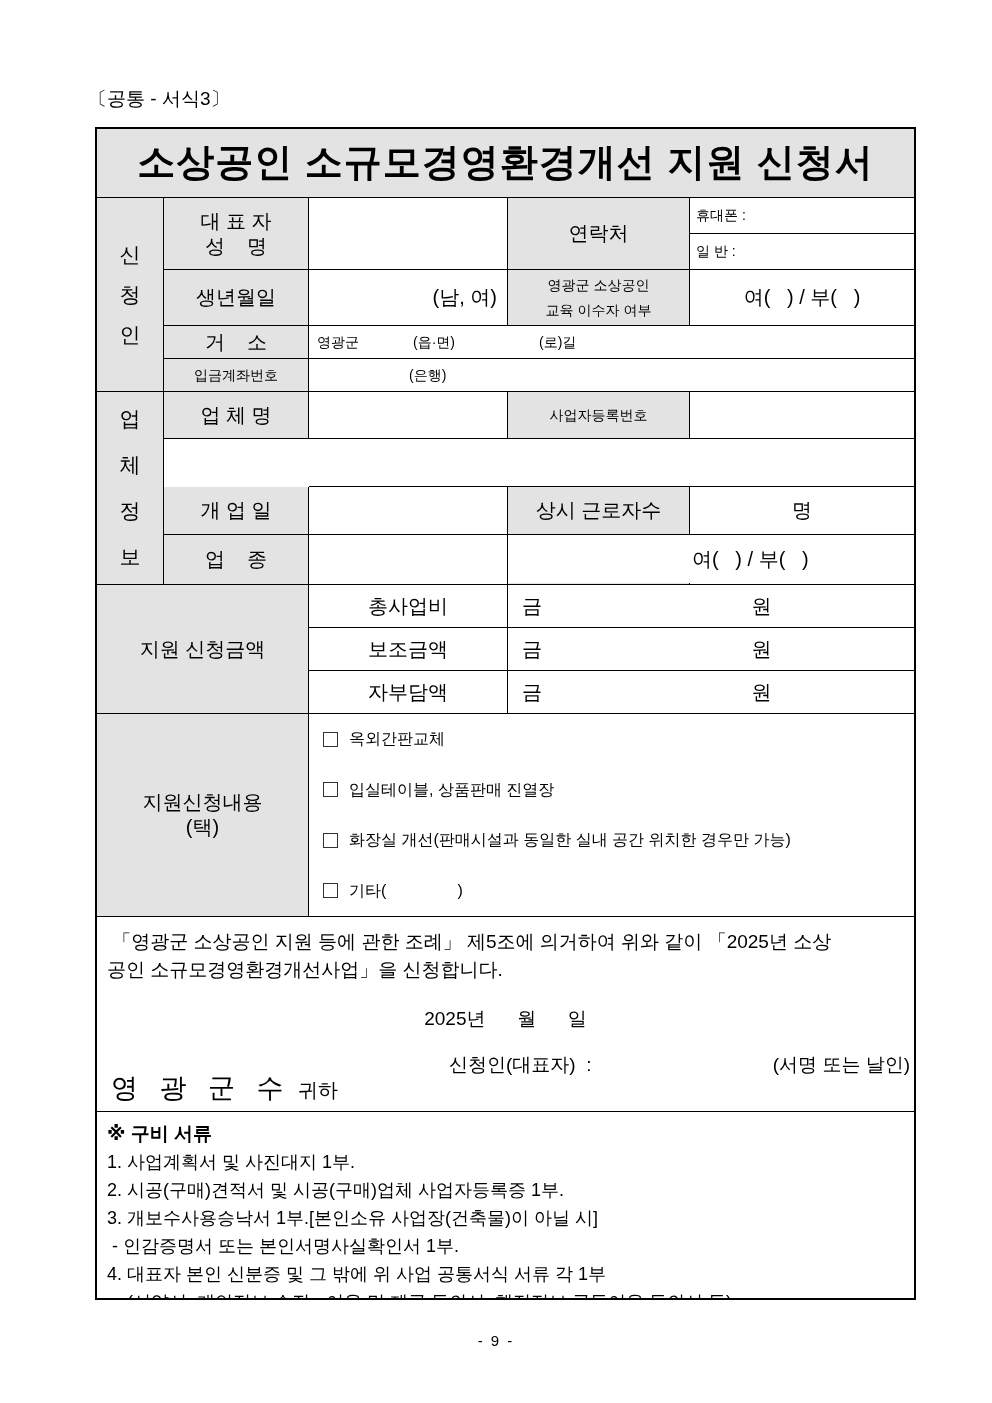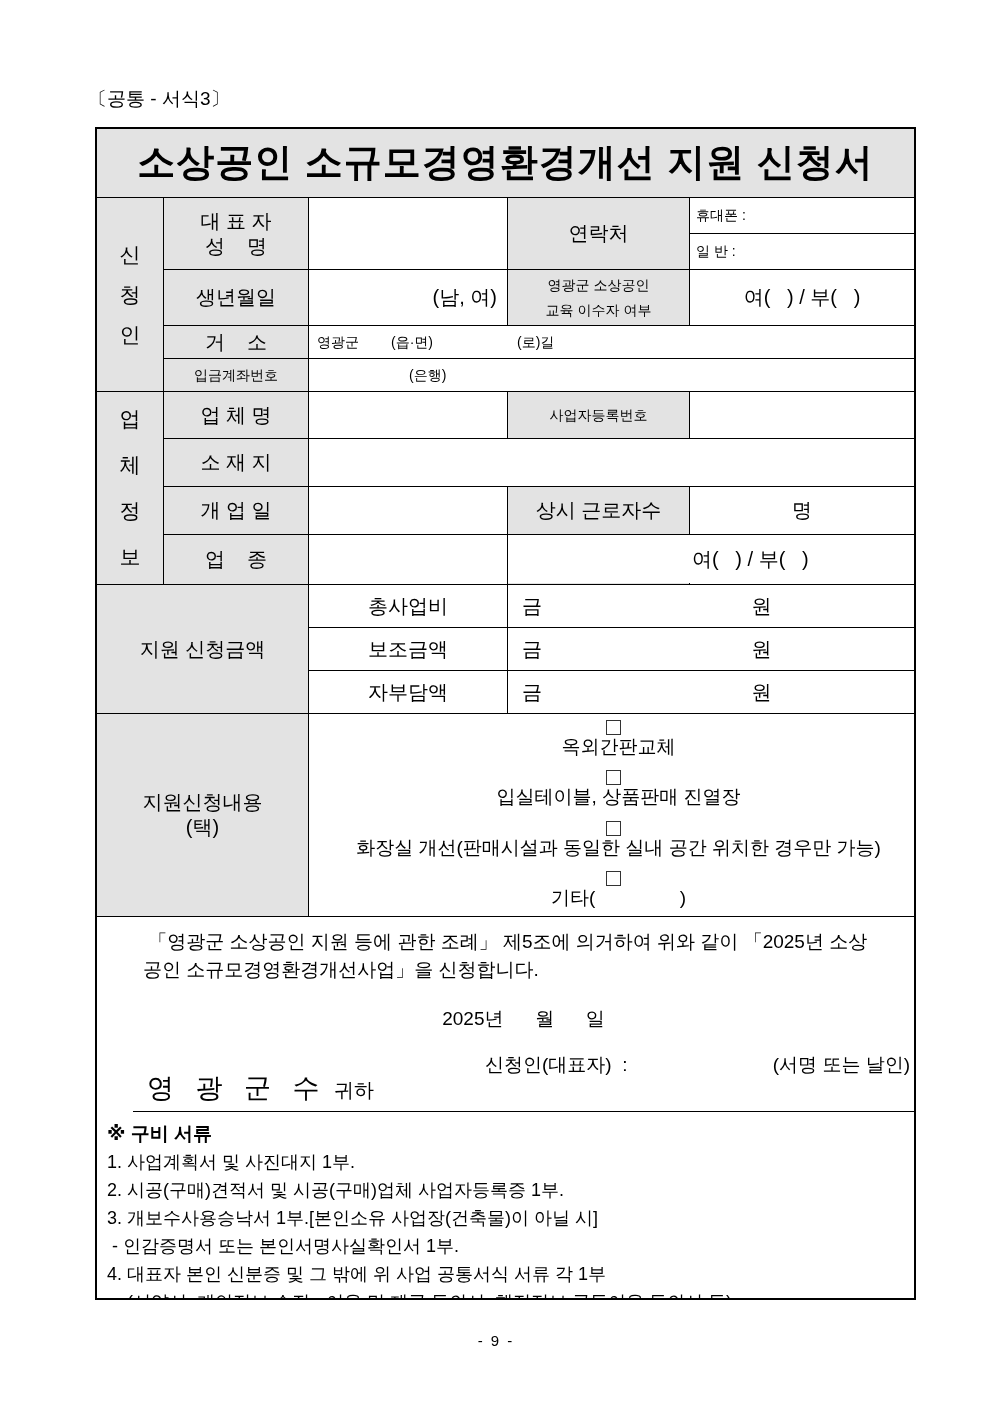--- a/index.html
+++ b/index.html
@@ -29,24 +29,24 @@
   .vlabel{white-space:pre-line;text-align:center;font-size:21px;line-height:40px;}
   .vlabel2{line-height:46px;}
   .small{font-size:14px;line-height:25px;}
   .smaller{font-size:18px;line-height:23px;margin-top:48px;}
   .pad6{padding-left:6px;}
   .pad2{padding-left:2px;}
   .amount-val span{position:absolute;top:50%;transform:translateY(-50%);}
   .amt-prefix{left:14px;}
   .amt-suffix{left:60%;}
   .check-list{flex-direction:column;align-items:stretch;justify-content:space-around;padding-left:14px;}
-  .check-item{display:flex;align-items:center;font-size:19px;flex-direction:column;}
+  .check-item{display:flex;align-items:center;font-size:16px;}
   .checkbox{display:inline-block;width:13px;height:13px;border:1.5px solid #333;margin-right:11px;flex:none;background:#fff;}
   .check-text{white-space:pre-wrap;}
-  .decl{display:block;margin-left:36px;}
+  .decl{display:block;}
   .decl-body{position:absolute;top:11px;left:10px;right:8px;font-size:19px;line-height:28px;white-space:pre-wrap;}
   .decl-date{position:absolute;top:90px;left:0;right:0;text-align:center;font-size:19px;white-space:pre-wrap;}
   .decl-signline{position:absolute;top:136px;left:0;right:0;height:26px;}
   .decl-signer{position:absolute;left:352px;font-size:19px;white-space:pre-wrap;}
   .decl-signnote{position:absolute;right:4px;font-size:19px;}
   .decl-recipient{position:absolute;bottom:5px;left:14px;font-size:20px;}
   .recipient-main{font-size:27px;letter-spacing:7px;}
   .recipient-suffix{font-size:20px;margin-left:2px;}
   .docs{display:block;padding:8px 10px;}
   .docs-title{font-size:19px;font-weight:bold;line-height:28px;white-space:pre-wrap;}
@@ -75,40 +75,39 @@
 
   <div class="cell gray br bb" style="grid-area:4/2/5/3">생년월일</div>
   <div class="cell br bb right" style="grid-area:4/3/5/4;padding-right:10px">(남, 여)</div>
   <div class="cell gray br bb pre small" style="grid-area:4/4/5/5">영광군 소상공인
 교육 이수자 여부</div>
   <div class="cell bb pre" style="grid-area:4/5/5/6">여(   ) / 부(   )</div>
 
   <div class="cell gray br bb pre" style="grid-area:5/2/6/3">거    소</div>
   <div class="cell bb left small" style="grid-area:5/3/6/6">
     <span style="margin-left:8px">영광군</span>
-    <span style="margin-left:32px">(읍·면)</span>
+    <span style="margin-left:54px">(읍·면)</span>
     <span style="margin-left:84px">(로)길</span>
   </div>
 
   <div class="cell gray br bb small" style="grid-area:6/2/7/3">입금계좌번호</div>
   <div class="cell bb left small" style="grid-area:6/3/7/6">
     <span style="margin-left:100px">(은행)</span>
   </div>
 
   <div class="cell gray br bb vlabel vlabel2" style="grid-area:7/1/11/2">업
 체
 정
 보</div>
 
   <div class="cell gray br bb pre" style="grid-area:7/2/8/3">업 체 명</div>
   <div class="cell br bb" style="grid-area:7/3/8/4"></div>
   <div class="cell gray br bb small" style="grid-area:7/4/8/5">사업자등록번호</div>
   <div class="cell bb" style="grid-area:7/5/8/6"></div>
 
-  <div class="cell gray br bb pre" style="grid-area:8/2/9/3">소 재 지</div>
   <div class="cell bb" style="grid-area:8/3/9/6"></div>
 
   <div class="cell gray br bb pre" style="grid-area:9/2/10/3">개 업 일</div>
   <div class="cell br bb" style="grid-area:9/3/10/4"></div>
   <div class="cell gray br bb" style="grid-area:9/4/10/5">상시 근로자수</div>
   <div class="cell bb" style="grid-area:9/5/10/6">명</div>
 
   <div class="cell gray br bb pre" style="grid-area:10/2/11/3">업    종</div>
   <div class="cell br bb" style="grid-area:10/3/11/4"></div>
   <div class="cell gray br bb pre smaller" style="grid-area:10/4/11/5">당해연도 영광군청

